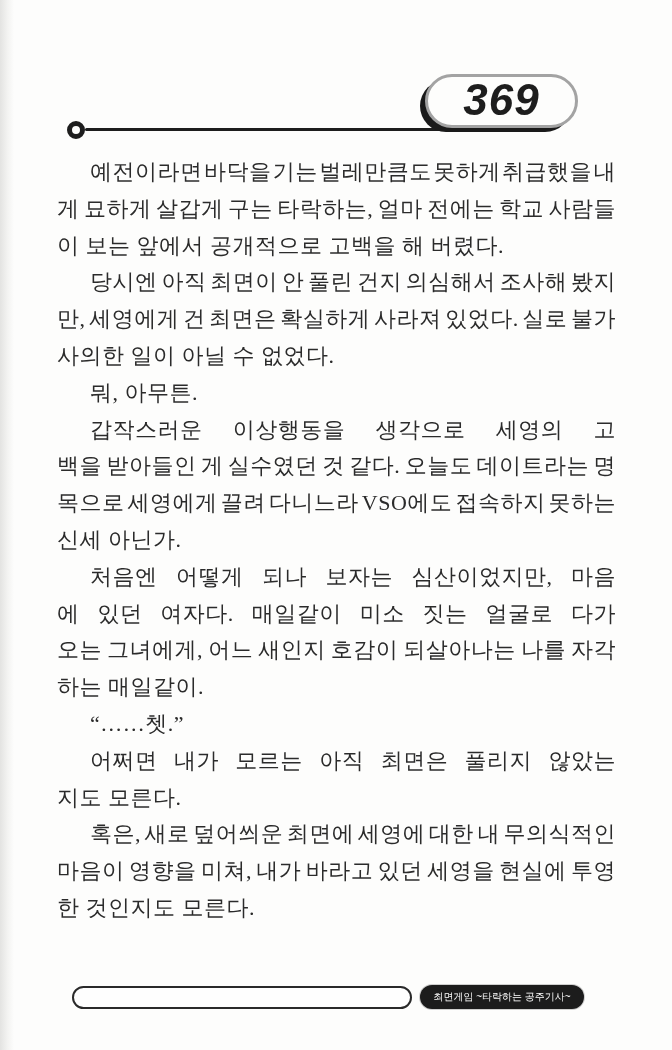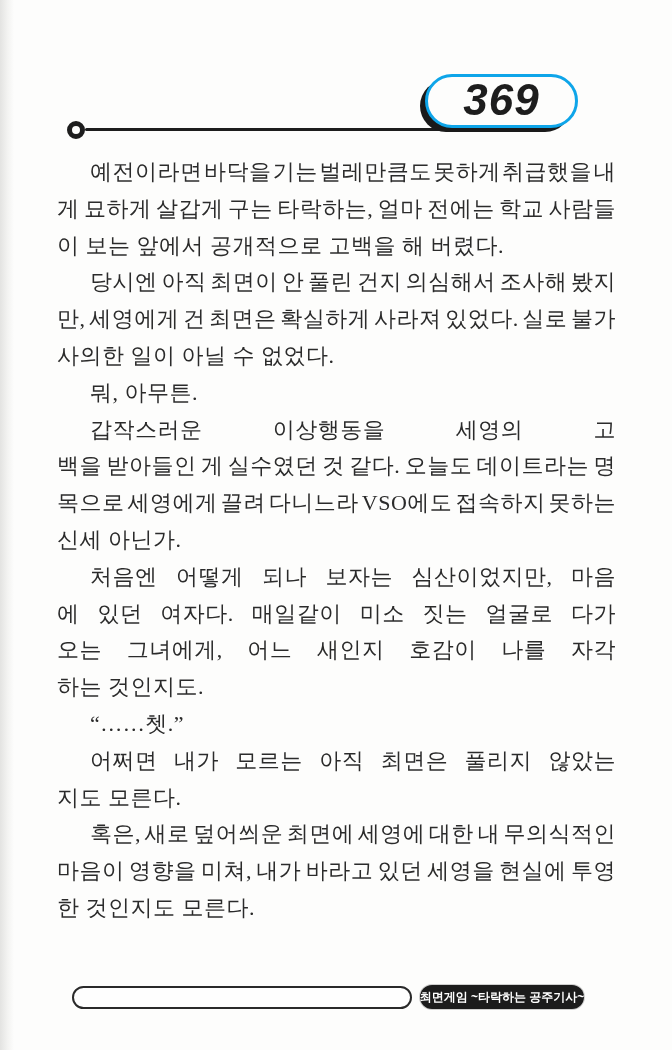--- a/index.html
+++ b/index.html
@@ -34,21 +34,21 @@
   .header-rule {
     position: absolute; left: 85px; top: 128px;
     width: 356px; height: 3px;
     background: #1d1d1d;
     border-radius: 2px;
   }
   .page-number-badge {
     position: absolute; left: 425px; top: 74px;
     width: 147px; height: 48px;
     background: #fdfdfc;
-    border: 3px solid #0ea5e9;
+    border: 3px solid #a3a3a3;
     border-radius: 27px;
     box-shadow: -6px 5px 0 -1px #1a1a1a;
     display: flex; align-items: center; justify-content: center;
   }
   .page-number-badge .num {
     font-family: "Liberation Sans", "DejaVu Sans", sans-serif;
     font-size: 44px; font-weight: bold; font-style: italic;
     color: #1d1d1d; letter-spacing: 1px;
     transform: translateY(-1px);
   }
@@ -85,21 +85,21 @@
   .series-title-badge {
     position: absolute; left: 420px; top: 985px;
     width: 164px; height: 24px;
     background: #1c1c1c;
     border-radius: 12px;
     box-shadow: 0 0 0 1px rgba(120,120,120,.35);
     display: flex; align-items: center; justify-content: center;
   }
   .series-title-badge .label {
     font-family: "Liberation Sans", "DejaVu Sans", sans-serif;
-    font-size: 12px; font-weight: bold;
+    font-size: 10px; font-weight: normal;
     color: #ffffff;
     white-space: nowrap;
     letter-spacing: 0px;
   }
 </style>
 </head>
 <body>
 
 <div id="page">
 
@@ -153,20 +153,21 @@
         <span>사라져</span>
         <span>있었다.</span>
         <span>실로</span>
         <span>불가</span>
       </div>
       <div class="line">사의한 일이 아닐 수 없었다.</div>
       <div class="line indent">뭐, 아무튼.</div>
       <div class="line indent justify">
         <span>갑작스러운</span>
         <span>이상행동을</span>
+        <span>생각으로</span>
         <span>세영의</span>
         <span>고</span>
       </div>
       <div class="line justify">
         <span>백을</span>
         <span>받아들인</span>
         <span>게</span>
         <span>실수였던</span>
         <span>것</span>
         <span>같다.</span>
@@ -201,24 +202,25 @@
         <span>짓는</span>
         <span>얼굴로</span>
         <span>다가</span>
       </div>
       <div class="line justify">
         <span>오는</span>
         <span>그녀에게,</span>
         <span>어느</span>
         <span>새인지</span>
         <span>호감이</span>
+        <span>되살아나는</span>
         <span>나를</span>
         <span>자각</span>
       </div>
-      <div class="line">하는 것인지도.</div>
+      <div class="line">하는 매일같이.</div>
       <div class="line indent">“……쳇.”</div>
       <div class="line indent justify">
         <span>어쩌면</span>
         <span>내가</span>
         <span>모르는</span>
         <span>아직</span>
         <span>최면은</span>
         <span>풀리지</span>
         <span>않았는</span>
       </div>

